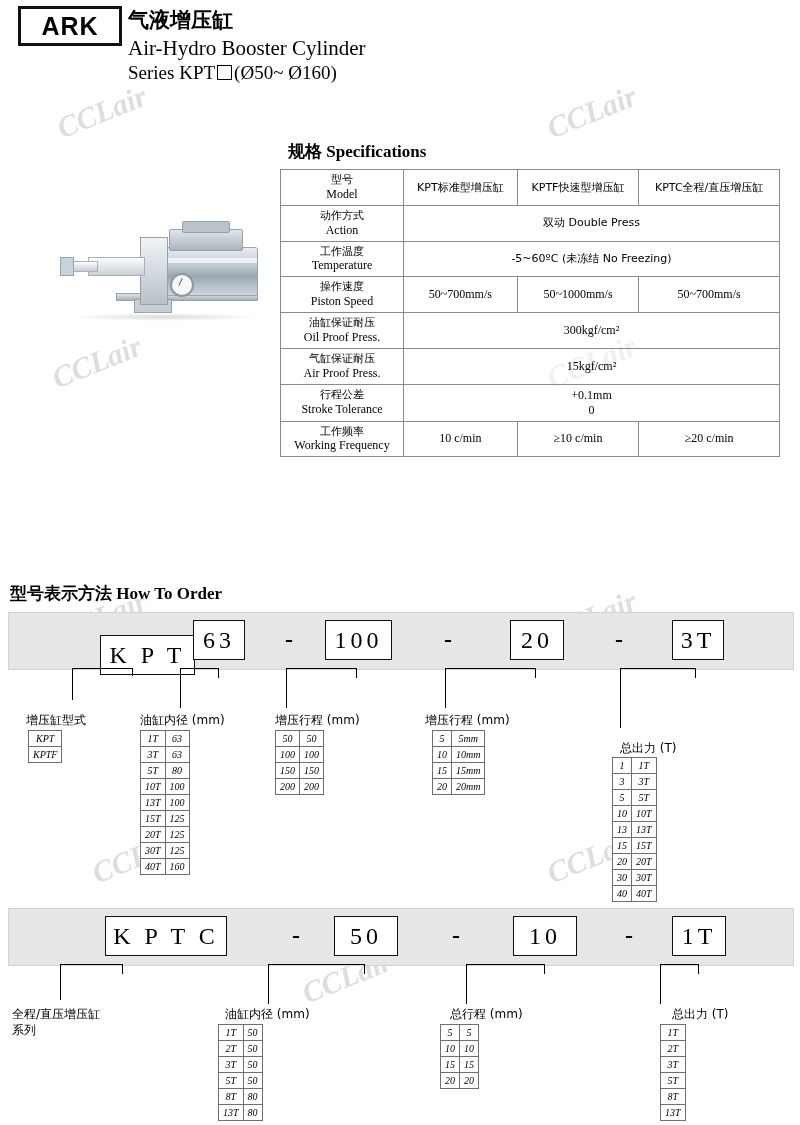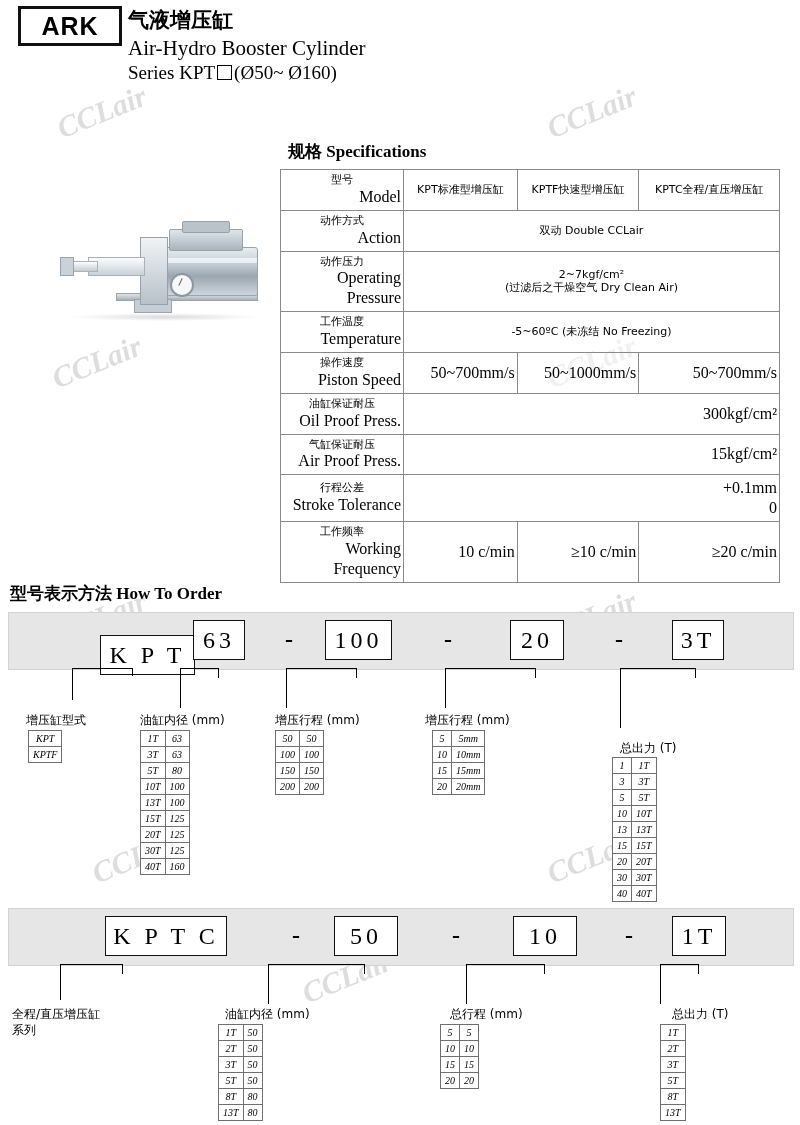--- a/index.html
+++ b/index.html
@@ -57,21 +57,21 @@
   .cyl-foot{position:absolute;left:104px;top:84px;width:36px;height:12px;background:#c5ced5;border:1px solid #9aa4ab;}
   .cyl-shadow{position:absolute;left:40px;top:98px;width:190px;height:8px;background:radial-gradient(ellipse at center,rgba(150,150,150,.35),rgba(255,255,255,0) 70%);}
 
   
   #spec-wrap{position:absolute;left:280px;top:140px;width:545px;}
   .spec-title{font-size:17px;font-weight:bold;margin-left:8px;margin-bottom:6px;}
   table.spec{border-collapse:collapse;width:500px;font-size:11px;background:rgba(255,255,255,.55);}
   table.spec td{border:1px solid #8a8a8a;text-align:center;vertical-align:middle;padding:3px 2px;line-height:1.25;}
   table.spec td.lbl{width:118px;margin-left:32px;}
   .cn{display:block;font-family:"DejaVu Sans",sans-serif;font-size:11px;}
-  .en{display:block;font-size:16px;text-align:right;}
+  .en{display:block;font-size:12px;}
 
   
   .sec-title{position:absolute;font-size:17px;font-weight:bold;}
   .order-bar{
     position:absolute;background:#e6e6e6;border:1px solid #d2d2d2;
   }
   .codebox{
     position:absolute;border:1px solid #111;background:#fff;
     display:flex;align-items:center;justify-content:center;
     font-family:"Liberation Serif",serif;font-size:24px;letter-spacing:4px;
@@ -140,31 +140,21 @@
           <td colspan="1">
             <span class="cn">KPTC全程/直压增压缸</span>
           </td>
         </tr>
         <tr>
           <td class="lbl">
             <span class="cn">动作方式</span>
             <span class="en">Action</span>
           </td>
           <td colspan="3">
-            <span class="cn">双动  Double CCLair</span>
-          </td>
-        </tr>
-        <tr>
-          <td class="lbl">
-            <span class="cn">动作压力</span>
-            <span class="en">Operating Pressure</span>
-          </td>
-          <td colspan="3">
-            <span class="cn">2~7kgf/cm²</span>
-            <span class="cn">(过滤后之干燥空气 Dry Clean Air)</span>
+            <span class="cn">双动  Double Press</span>
           </td>
         </tr>
         <tr>
           <td class="lbl">
             <span class="cn">工作温度</span>
             <span class="en">Temperature</span>
           </td>
           <td colspan="3">
             <span class="cn">-5~60ºC (未冻结  No Freezing)</span>
           </td>

